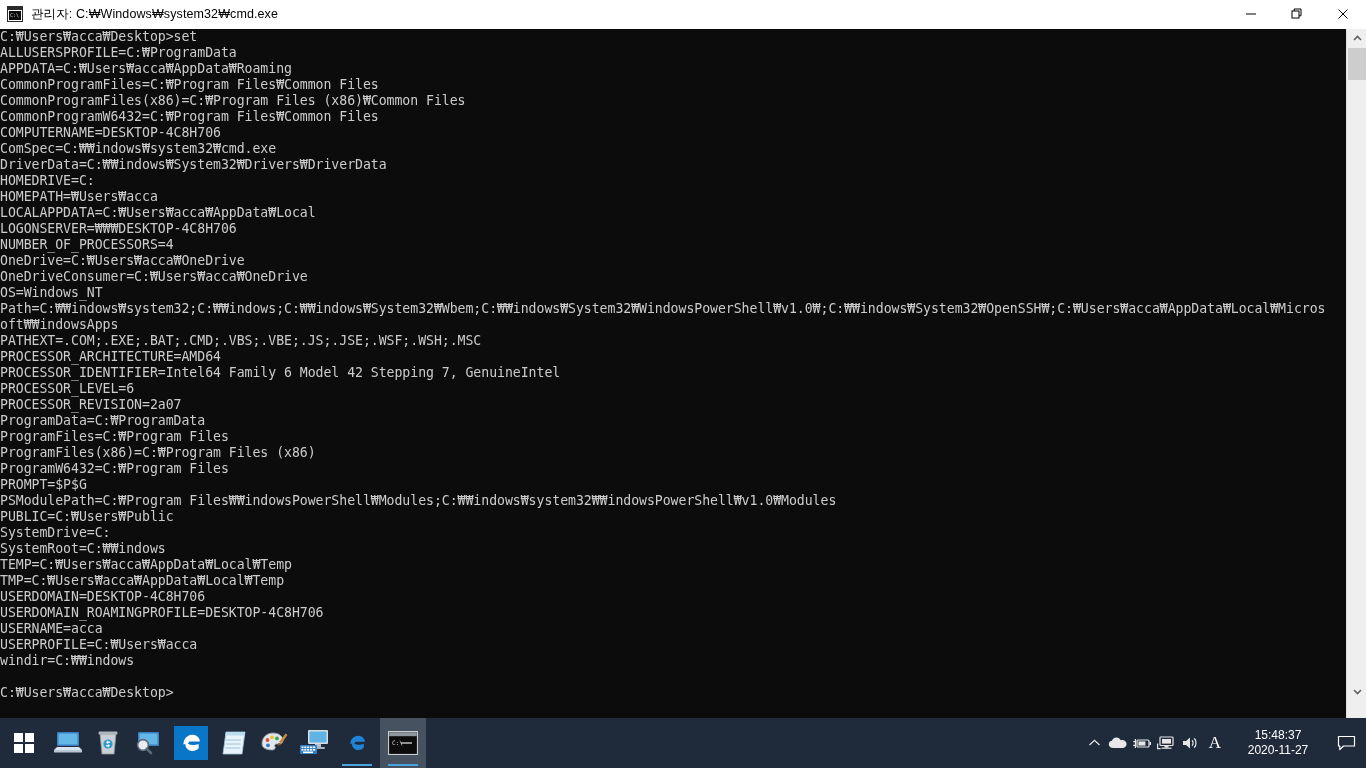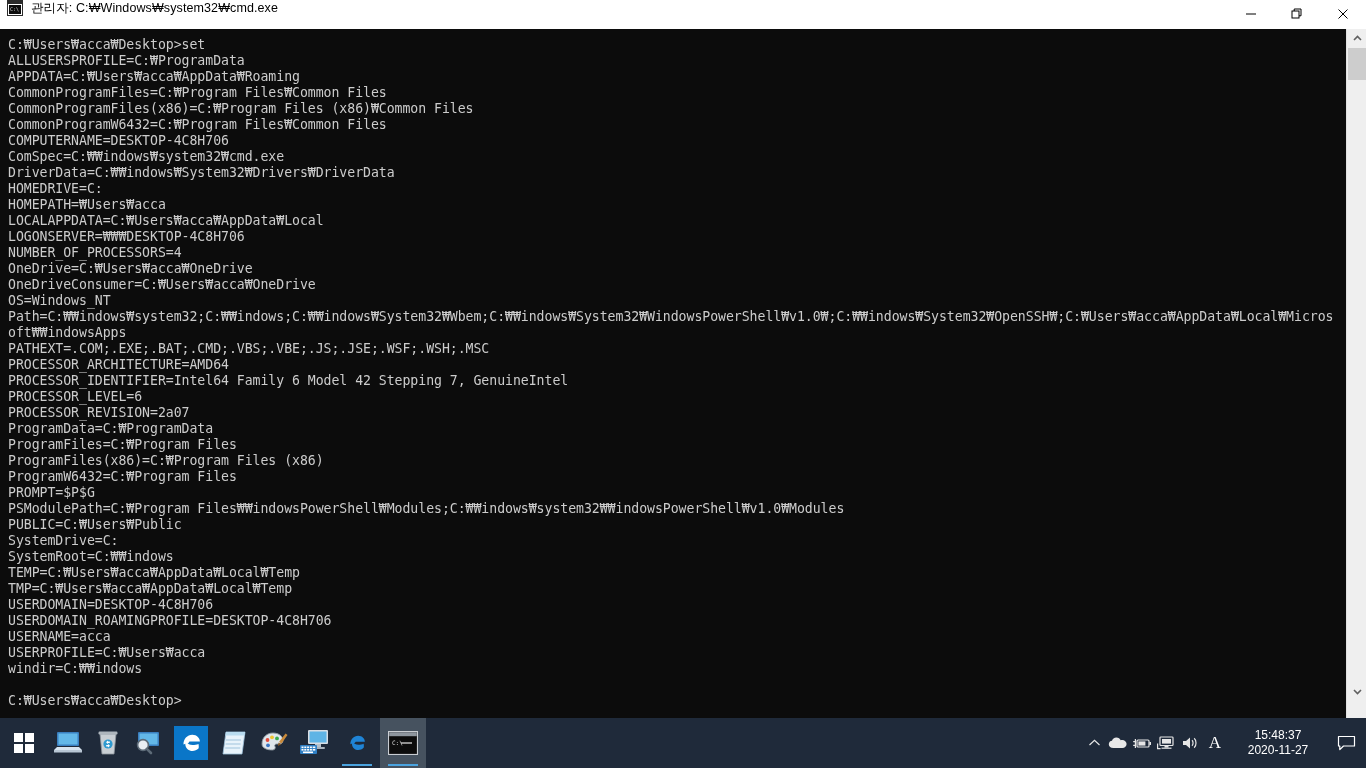--- a/index.html
+++ b/index.html
@@ -27,20 +27,21 @@
     width: 1366px;
     height: 718px;
     background: #0c0c0c;
   }
 
   #title-bar {
     position: relative;
     height: 28px;
     background: #ffffff;
     display: flex;
+    align-items: center;
     border-bottom: 1px solid #ffffff;
   }
   #title-icon {
     width: 16px; height: 16px;
     margin-left: 7px; margin-right: 8px;
     background: #ffffff;
     border: 1px solid #2b2b2b;
     box-sizing: border-box;
     position: relative;
     flex: none;
@@ -90,21 +91,21 @@
     left: 0; top: 29px;
     width: 1346px;
     height: 689px;
     background: #0c0c0c;
     overflow: hidden;
   }
   #console-text {
     position: absolute;
     left: 0; top: 0;
     margin: 0;
-    padding: 8px;
+    padding: 0;
     color: #cccccc;
     font-family: "DejaVu Sans Mono", "Liberation Mono", monospace;
     font-size: 13.2px;
     line-height: 16px;
     white-space: pre;
     letter-spacing: -0.05px;
   }
 
   
   #console-scrollbar {

